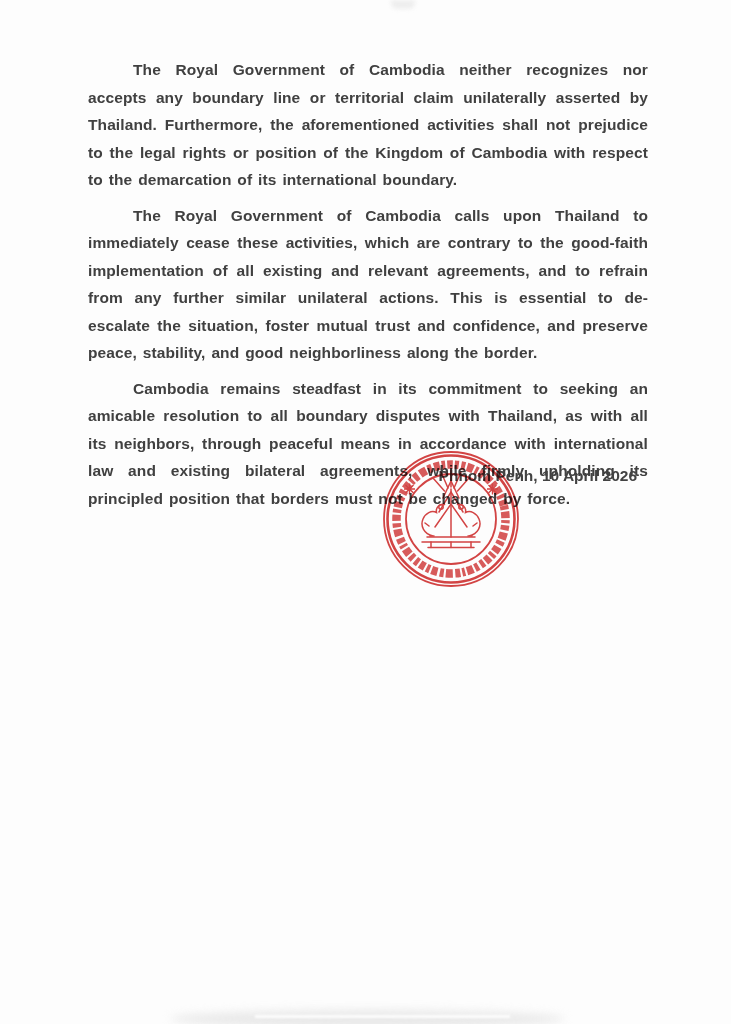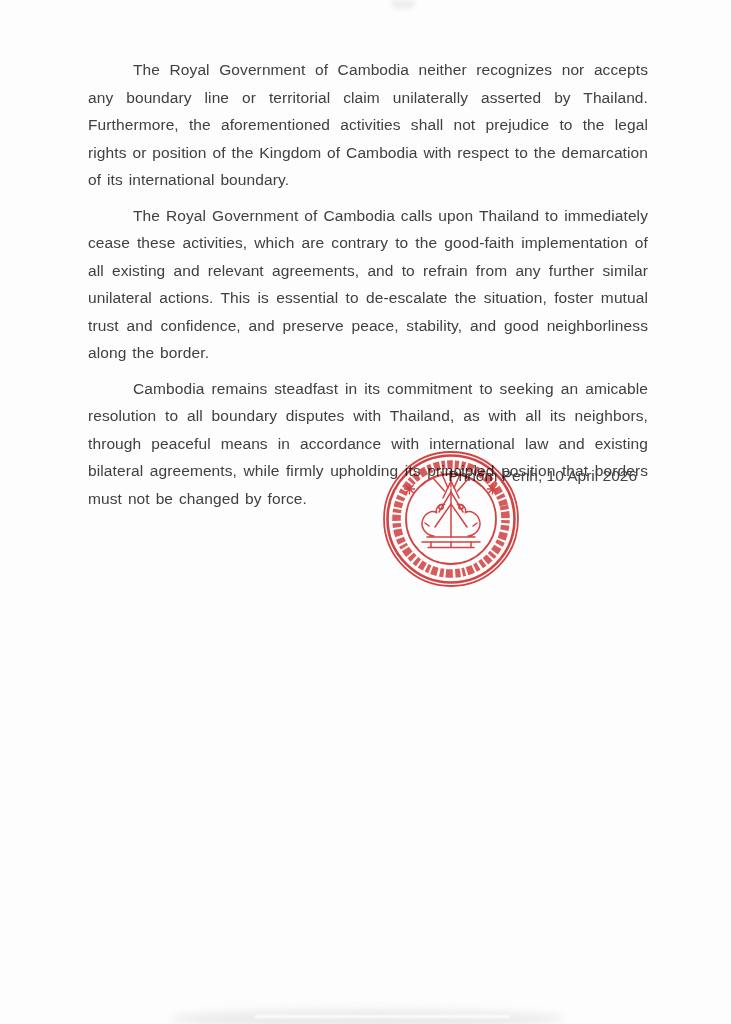--- a/index.html
+++ b/index.html
@@ -8,20 +8,21 @@
     background: #f7f7f7;
   }
   .page {
     position: relative;
     width: 731px;
     height: 1024px;
     background: #fdfdfd;
     overflow: hidden;
     font-family: "Liberation Sans", "DejaVu Sans", sans-serif;
     color: #404040;
+    font-weight: bold;
   }
   
   .top-smudge {
     position: absolute;
     top: 0;
     left: 391px;
     width: 24px;
     height: 9px;
     background: #e9e9e9;
     border-radius: 0 0 6px 6px;

